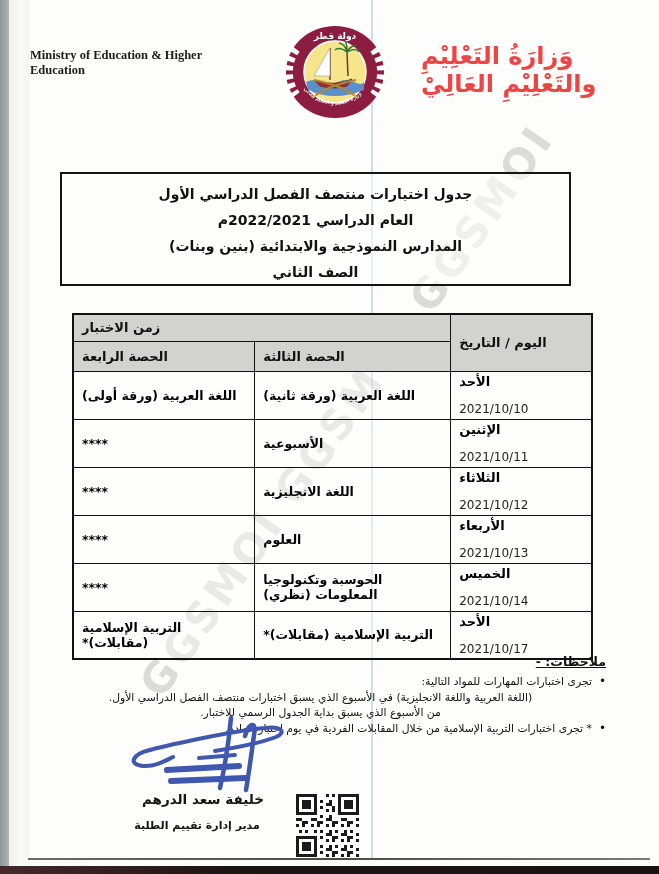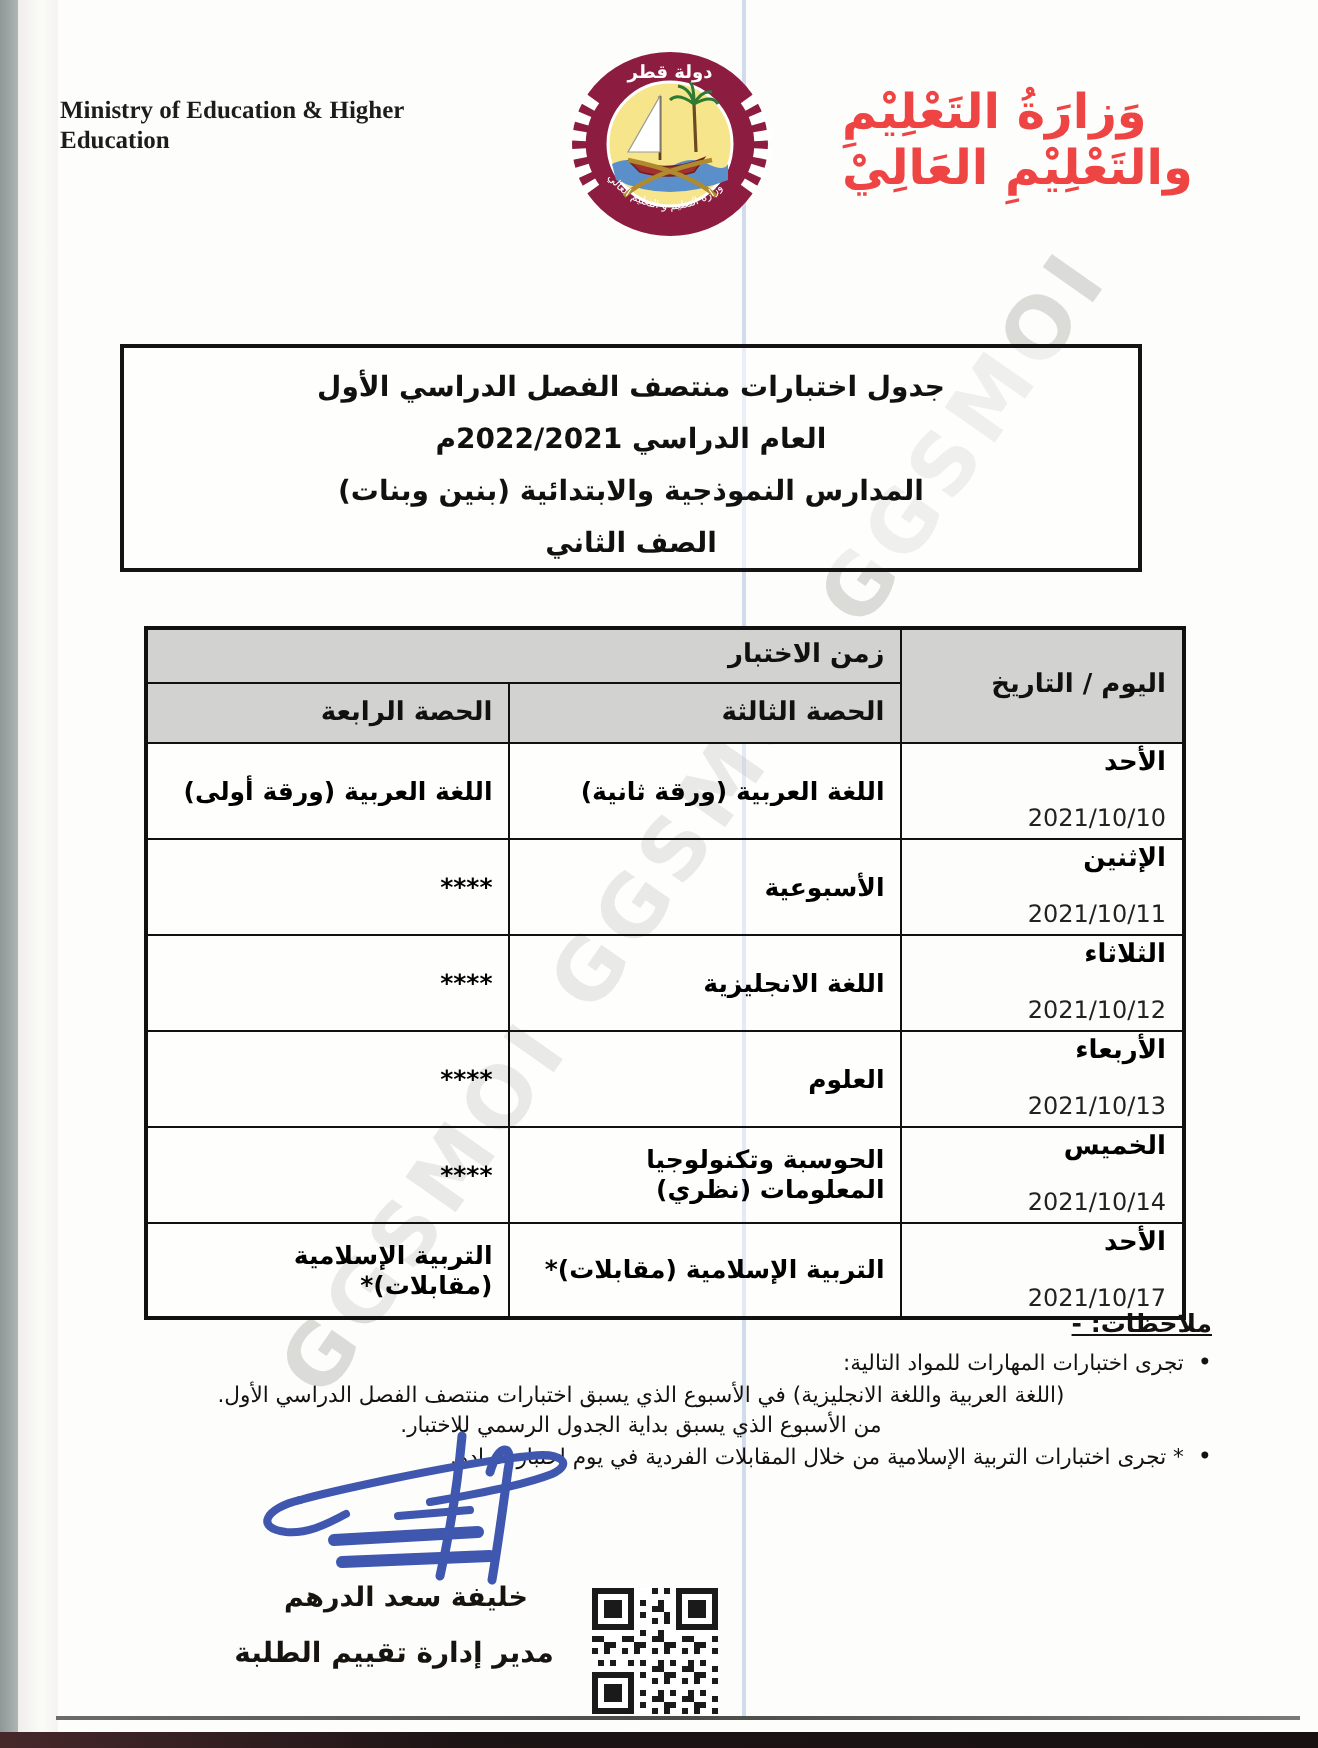--- a/index.html
+++ b/index.html
@@ -35,21 +35,21 @@
 
   
   .title-box{position:absolute;left:60px;top:172px;width:511px;height:114px;
     border:2.5px solid #141414;background:rgba(255,255,255,0.55);
     direction:rtl;text-align:center;padding-top:7px;box-sizing:border-box;}
   .title-box div{font-weight:bold;font-size:14px;color:#111;line-height:26px;}
 
   
   table.exam{position:absolute;left:72px;top:313px;width:521px;direction:rtl;
     border-collapse:collapse;background:transparent;}
-  table.exam th,table.exam td{border:1.6px solid #111;text-align:right;
+  table.exam th,table.exam td{border:1.6px solid #111;text-align:left;
     vertical-align:middle;padding:0 8px;}
   table.exam{border:2.5px solid #111;}
   th.gray{background:#d2d2d0;font-weight:bold;font-size:13px;color:#111;}
   .row-exam-time{height:27px;}
   .row-periods{height:30px;}
   td.day-cell{width:132px;font-size:12px;}
   td.p3{width:196px;font-weight:bold;font-size:12.5px;background:rgba(255,255,255,0.4);margin-top:28px;}
   td.p4{width:179px;font-weight:bold;font-size:12.5px;background:rgba(255,255,255,0.4);}
   tr.data-row{height:48px;}
   .day-name{font-weight:bold;font-size:13px;display:block;}
@@ -62,21 +62,21 @@
     margin-bottom:5px;}
   .note-item{font-size:10.8px;line-height:15.5px;}
   .note-line1::before{content:"•";margin-left:7px;font-size:12px;}
   .note-cont{text-align:center;}
 
   
   .sig-svg{position:absolute;left:103px;top:708px;}
   .sig-name{position:absolute;left:118px;top:791px;width:170px;text-align:center;
     direction:rtl;font-weight:bold;font-size:13.5px;color:#17130f;}
   .sig-title{position:absolute;left:103px;top:819px;width:188px;text-align:center;
-    direction:rtl;font-weight:bold;font-size:14px;color:#17130f;}
+    direction:rtl;font-weight:bold;font-size:11px;color:#17130f;}
   .qr{position:absolute;left:296px;top:794px;width:63px;height:63px;}
 </style>
 </head>
 <body>
 
 <div class="page">
 
   <div class="watermark">GGSMOI GGSMOI GGSMOI</div>
 
   <div class="content">

